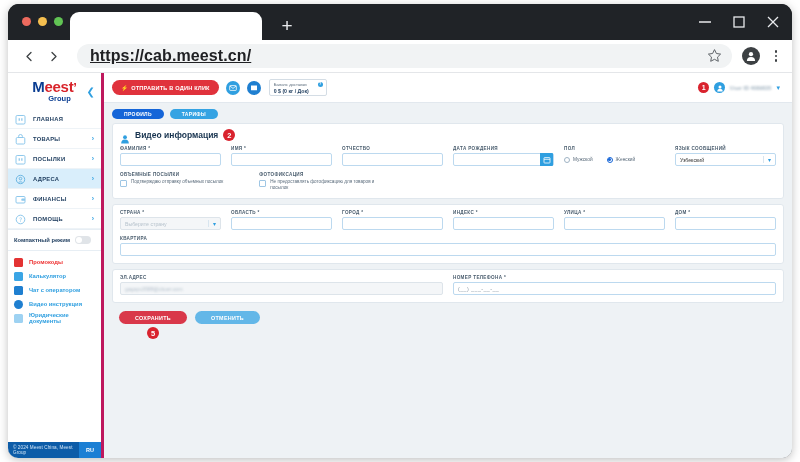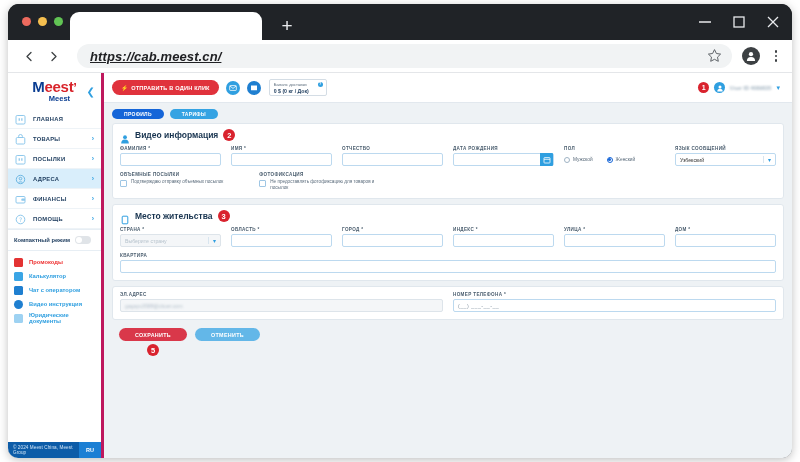--- a/index.html
+++ b/index.html
@@ -53,22 +53,22 @@
     width: 24px; height: 24px; display: flex; align-items: center; justify-content: center;
     color: #3c4043; font-size: 15px;
   }
   .omnibox {
     flex: 1; height: 24px; margin: 0 8px 0 12px;
     background: #f1f3f4; border-radius: 12px;
     display: flex; align-items: center; padding: 0 13px;
     position: relative;
   }
   .omnibox .url {
-    font-size: 13px; color: #202124; font-weight: 700;
-    text-decoration: underline; letter-spacing: .1px; font-style: italic;
+    font-size: 16px; color: #202124; font-weight: 700;
+    text-decoration: underline; letter-spacing: .1px;
   }
   .star { position: absolute; right: 10px; top: 4px; width: 15px; height: 15px; }
   .profileav {
     width: 18px; height: 18px; border-radius: 50%;
     background: #3c4043; margin: 0 9px 0 2px;
     display: flex; align-items: center; justify-content: center;
   }
   .kebab { width: 14px; display: flex; flex-direction: column; align-items: center; gap: 2px; }
   .kebab i { width: 2.5px; height: 2.5px; border-radius: 50%; background: #3c4043; display: block; }
 
@@ -310,21 +310,21 @@
           <i></i>
           <i></i>
         </div>
     </div>
 
     <div class="page">
 
       <div class="sidebar">
         <div class="brand">
           <div class="logo"><span>M</span><span class="e1">eest</span><span class="tick">’</span></div>
-          <div class="sub">Meest</div>
+          <div class="sub">Group</div>
           <span class="collapse">❮</span>
         </div>
 
         <div class="navlist">
           <div class="navitem">
             <span class="nicon"><svg width="13" height="13" viewBox="0 0 13 13">
                   <rect x="2" y="2.5" width="9" height="8.5" rx="1.2" fill="none" stroke="#8ec8ec" stroke-width="1"></rect>
                   <path d="M4.6 5.2h1.3v2.6H4.6z M7.2 5.2h1.3v2.6H7.2z" fill="#8ec8ec"></path>
                 </svg></span>
             <span class="nlabel">ГЛАВНАЯ</span>
@@ -530,29 +530,20 @@
               <span class="flabel">ФОТОФИКСАЦИЯ</span>
               <div class="chkline">
                 <span class="chk"></span>
                 <span class="chktext">Не предоставлять фотофиксацию для товаров и посылок</span>
               </div>
             </div>
           </div>
         </div>
 
         <div class="card">
-          <div class="sechead">
-            <span class="sicon">
-              <svg width="10" height="10" viewBox="0 0 10 10">
-                  <rect x="2.2" y="1.2" width="5.6" height="7.6" rx=".8" fill="none" stroke="#2f9fe0" stroke-width="1"></rect>
-                </svg>
-            </span>
-            <span class="stitle">Место жительства</span>
-            <span class="stepdot">3</span>
-          </div>
           <div class="row">
             <div class="fg">
               <span class="flabel">СТРАНА *</span>
               <div class="inp sel gray">
                 <span class="ph">Выберите страну</span>
                 <span class="selcaret">▾</span>
               </div>
             </div>
             <div class="fg">
               <span class="flabel">ОБЛАСТЬ *</span>

